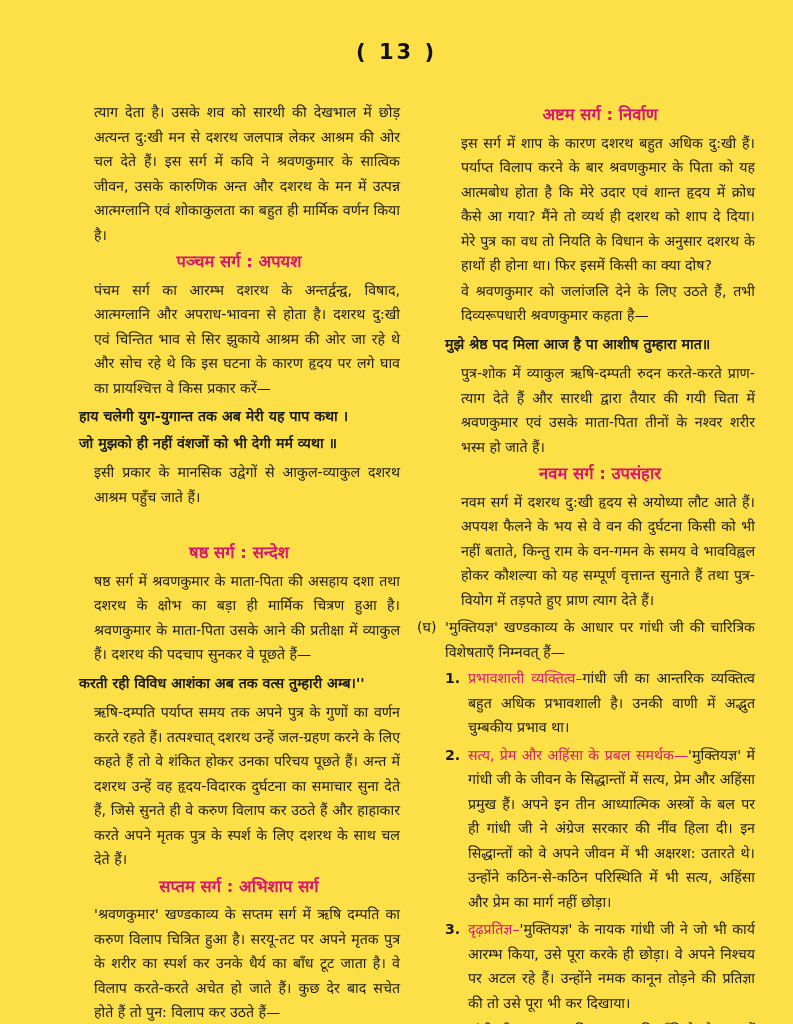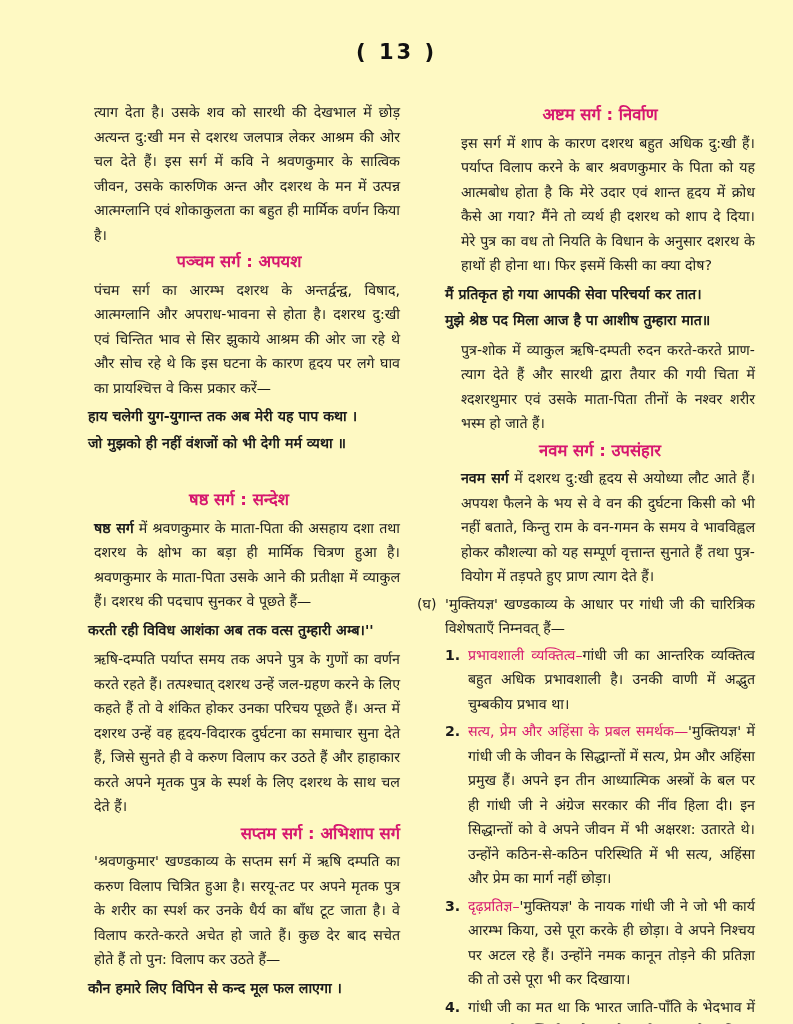--- a/index.html
+++ b/index.html
@@ -1,19 +1,19 @@
 <!DOCTYPE html>
 <html><head>
 <meta charset="utf-8">
 <style>
   html,body{margin:0;padding:0;background:#ffffff;}
   .page{
     position:relative;
     width:793px;height:1024px;
-    background:#fef9c3;
+    background:#fde047;
     font-family:"DejaVu Sans","Liberation Sans",sans-serif;
     color:#1c1c1c;
     overflow:hidden;
     box-sizing:border-box;
   }
   .pagenum{
     padding-top:40px;
     text-align:center;
     font-weight:bold;
     font-size:21px;
@@ -29,33 +29,33 @@
   .col{
     font-size:14.2px;
     line-height:24.5px;
   }
   .col-left{width:322px;margin-right:17px;}
   .col-right{width:338px;padding-left:28px;box-sizing:border-box;}
   .para{
     text-align:justify;
     margin:0 0 1px 16px;
   }
-  .para .lead{font-weight:bold;}
+  .para .lead{font-weight:normal;}
   .section-heading{
     text-align:center;
     font-weight:bold;
     font-size:16.5px;
     margin:3px 0 3px 0;
   }
   .verse{
     font-weight:bold;
     margin:3px 0 4px 0;
     line-height:26.5px;
   }
-  .col-left .verse{margin-left:10px;}
+  .col-left .verse{margin-left:1px;}
   .verse-line{white-space:normal;}
   .labeled{
     display:flex;
     margin-left:-28px;
     margin-top:3px;
     margin-bottom:2px;
   }
   .labeled .qlabel{
     width:28px;
     flex:0 0 28px;
@@ -86,40 +86,41 @@
   <div class="pagenum">( 13 )</div>
   <div class="columns">
     <div class="col col-left">
         <div class="para">त्याग देता है। उसके शव को सारथी की देखभाल में छोड़ अत्यन्त दु:खी मन से दशरथ जलपात्र लेकर आश्रम की ओर चल देते हैं। इस सर्ग में कवि ने श्रवणकुमार के सात्विक जीवन, उसके कारुणिक अन्त और दशरथ के मन में उत्पन्न आत्मग्लानि एवं शोकाकुलता का बहुत ही मार्मिक वर्णन किया है।</div>
         <div class="section-heading" style="color: rgb(214, 23, 111);">पञ्चम सर्ग : अपयश</div>
         <div class="para">पंचम सर्ग का आरम्भ दशरथ के अन्तर्द्वन्द्व, विषाद, आत्मग्लानि और अपराध-भावना से होता है। दशरथ दु:खी एवं चिन्तित भाव से सिर झुकाये आश्रम की ओर जा रहे थे और सोच रहे थे कि इस घटना के कारण हृदय पर लगे घाव का प्रायश्चित्त वे किस प्रकार करें—</div>
         <div class="verse">
           <div class="verse-line">हाय चलेगी युग-युगान्त तक अब मेरी यह पाप  कथा ।</div>
           <div class="verse-line">जो मुझको ही नहीं वंशजों को भी देगी मर्म व्यथा ॥</div>
         </div>
+        <div class="para">इसी प्रकार के मानसिक उद्वेगों से आकुल-व्याकुल दशरथ आश्रम पहुँच जाते हैं।</div>
         <div class="section-heading" style="color: rgb(214, 23, 111); margin-top: 32px;">षष्ठ सर्ग : सन्देश</div>
         <div class="para"><span class="lead">षष्ठ सर्ग</span> में श्रवणकुमार के माता-पिता की असहाय दशा तथा दशरथ के क्षोभ का बड़ा ही मार्मिक चित्रण हुआ है। श्रवणकुमार के माता-पिता उसके आने की प्रतीक्षा में व्याकुल हैं। दशरथ की पदचाप सुनकर वे पूछते हैं—</div>
         <div class="verse">
           <div class="verse-line">करती रही विविध आशंका अब तक वत्स तुम्हारी अम्ब।''</div>
         </div>
         <div class="para">ऋषि-दम्पति पर्याप्त समय तक अपने पुत्र के गुणों का वर्णन करते रहते हैं। तत्पश्चात् दशरथ उन्हें जल-ग्रहण करने के लिए कहते हैं तो वे शंकित होकर उनका परिचय पूछते हैं। अन्त में दशरथ उन्हें वह हृदय-विदारक दुर्घटना का समाचार सुना देते हैं, जिसे सुनते ही वे करुण विलाप कर उठते हैं और हाहाकार करते अपने मृतक पुत्र के स्पर्श के लिए दशरथ के साथ चल देते हैं।</div>
-        <div class="section-heading" style="color: rgb(214, 23, 111); text-align: right;">सप्तम सर्ग : अभिशाप सर्ग</div>
+        <div class="section-heading" style="color: rgb(214, 23, 111);">सप्तम सर्ग : अभिशाप सर्ग</div>
         <div class="para">'श्रवणकुमार' खण्डकाव्य के सप्तम सर्ग में ऋषि दम्पति का करुण विलाप चित्रित हुआ है। सरयू-तट पर अपने मृतक पुत्र के शरीर का स्पर्श कर उनके धैर्य का बाँध टूट जाता है। वे विलाप करते-करते अचेत हो जाते हैं। कुछ देर बाद सचेत होते हैं तो पुन: विलाप कर उठते हैं—</div>
         <div class="verse">
           <div class="verse-line">कौन  हमारे लिए विपिन  से कन्द  मूल फल लाएगा ।</div>
         </div>
       </div>
     <div class="col col-right">
         <div class="section-heading" style="color: rgb(214, 23, 111);">अष्टम सर्ग : निर्वाण</div>
         <div class="para">इस सर्ग में शाप के कारण दशरथ बहुत अधिक दु:खी हैं। पर्याप्त विलाप करने के बार श्रवणकुमार के पिता को यह आत्मबोध होता है कि मेरे उदार एवं शान्त हृदय में क्रोध कैसे आ गया? मैंने तो व्यर्थ ही दशरथ को शाप दे दिया। मेरे पुत्र का वध तो नियति के विधान के अनुसार दशरथ के हाथों ही होना था। फिर इसमें किसी का क्या दोष?</div>
+        <div class="para">वे श्रवणकुमार को जलांजलि देने के लिए उठते हैं, तभी दिव्यरूपधारी श्रवणकुमार कहता है—</div>
         <div class="verse">
-          <div class="verse-line">मैं प्रतिकृत हो गया आपकी सेवा परिचर्या कर तात।</div>
           <div class="verse-line">मुझे श्रेष्ठ पद मिला आज है पा आशीष तुम्हारा मात॥</div>
         </div>
-        <div class="para">पुत्र-शोक में व्याकुल ऋषि-दम्पती रुदन करते-करते प्राण-त्याग देते हैं और सारथी द्वारा तैयार की गयी चिता में श्दशरथुमार एवं उसके माता-पिता तीनों के नश्वर शरीर भस्म हो जाते हैं।</div>
+        <div class="para">पुत्र-शोक में व्याकुल ऋषि-दम्पती रुदन करते-करते प्राण-त्याग देते हैं और सारथी द्वारा तैयार की गयी चिता में श्रवणकुमार एवं उसके माता-पिता तीनों के नश्वर शरीर भस्म हो जाते हैं।</div>
         <div class="section-heading" style="color: rgb(214, 23, 111);">नवम सर्ग : उपसंहार</div>
         <div class="para"><span class="lead">नवम सर्ग</span> में दशरथ दु:खी हृदय से अयोध्या लौट आते हैं। अपयश फैलने के भय से वे वन की दुर्घटना किसी को भी नहीं बताते, किन्तु राम के वन-गमन के समय वे भावविह्वल होकर कौशल्या को यह सम्पूर्ण वृत्तान्त सुनाते हैं तथा पुत्र-वियोग में तड़पते हुए प्राण त्याग देते हैं।</div>
         <div class="labeled">
           <span class="qlabel">(घ)</span>
           <span class="qtext">'मुक्तियज्ञ' खण्डकाव्य के आधार पर गांधी जी की चारित्रिक विशेषताएँ निम्नवत् हैं—</span>
         </div>
         <div class="numbered"><span class="num">1.</span><span class="head" style="color: rgb(214, 23, 111);">प्रभावशाली व्यक्तित्व–</span>गांधी जी का आन्तरिक व्यक्तित्व बहुत अधिक प्रभावशाली है। उनकी वाणी में अद्भुत चुम्बकीय प्रभाव था।</div>
         <div class="numbered"><span class="num">2.</span><span class="head" style="color: rgb(214, 23, 111);">सत्य, प्रेम और अहिंसा के प्रबल समर्थक—</span>'मुक्तियज्ञ' में गांधी जी के जीवन के सिद्धान्तों में सत्य, प्रेम और अहिंसा प्रमुख हैं। अपने इन तीन आध्यात्मिक अस्त्रों के बल पर ही गांधी जी ने अंग्रेज सरकार की नींव हिला दी। इन सिद्धान्तों को वे अपने जीवन में भी अक्षरश: उतारते थे। उन्होंने कठिन-से-कठिन परिस्थिति में भी सत्य, अहिंसा और प्रेम का मार्ग नहीं छोड़ा।</div>
         <div class="numbered"><span class="num">3.</span><span class="head" style="color: rgb(214, 23, 111);">दृढ़प्रतिज्ञ–</span>'मुक्तियज्ञ' के नायक गांधी जी ने जो भी कार्य आरम्भ किया, उसे पूरा करके ही छोड़ा। वे अपने निश्चय पर अटल रहे हैं। उन्होंने नमक कानून तोड़ने की प्रतिज्ञा की तो उसे पूरा भी कर दिखाया।</div>
         <div class="numbered"><span class="num">4.</span>गांधी जी का मत था कि भारत जाति-पाँति के भेदभाव में पड़कर ही शक्तिहीन हो रहा है। इसी कारण वे जातिवाद के कट्टर विरोधी थे।</div>

